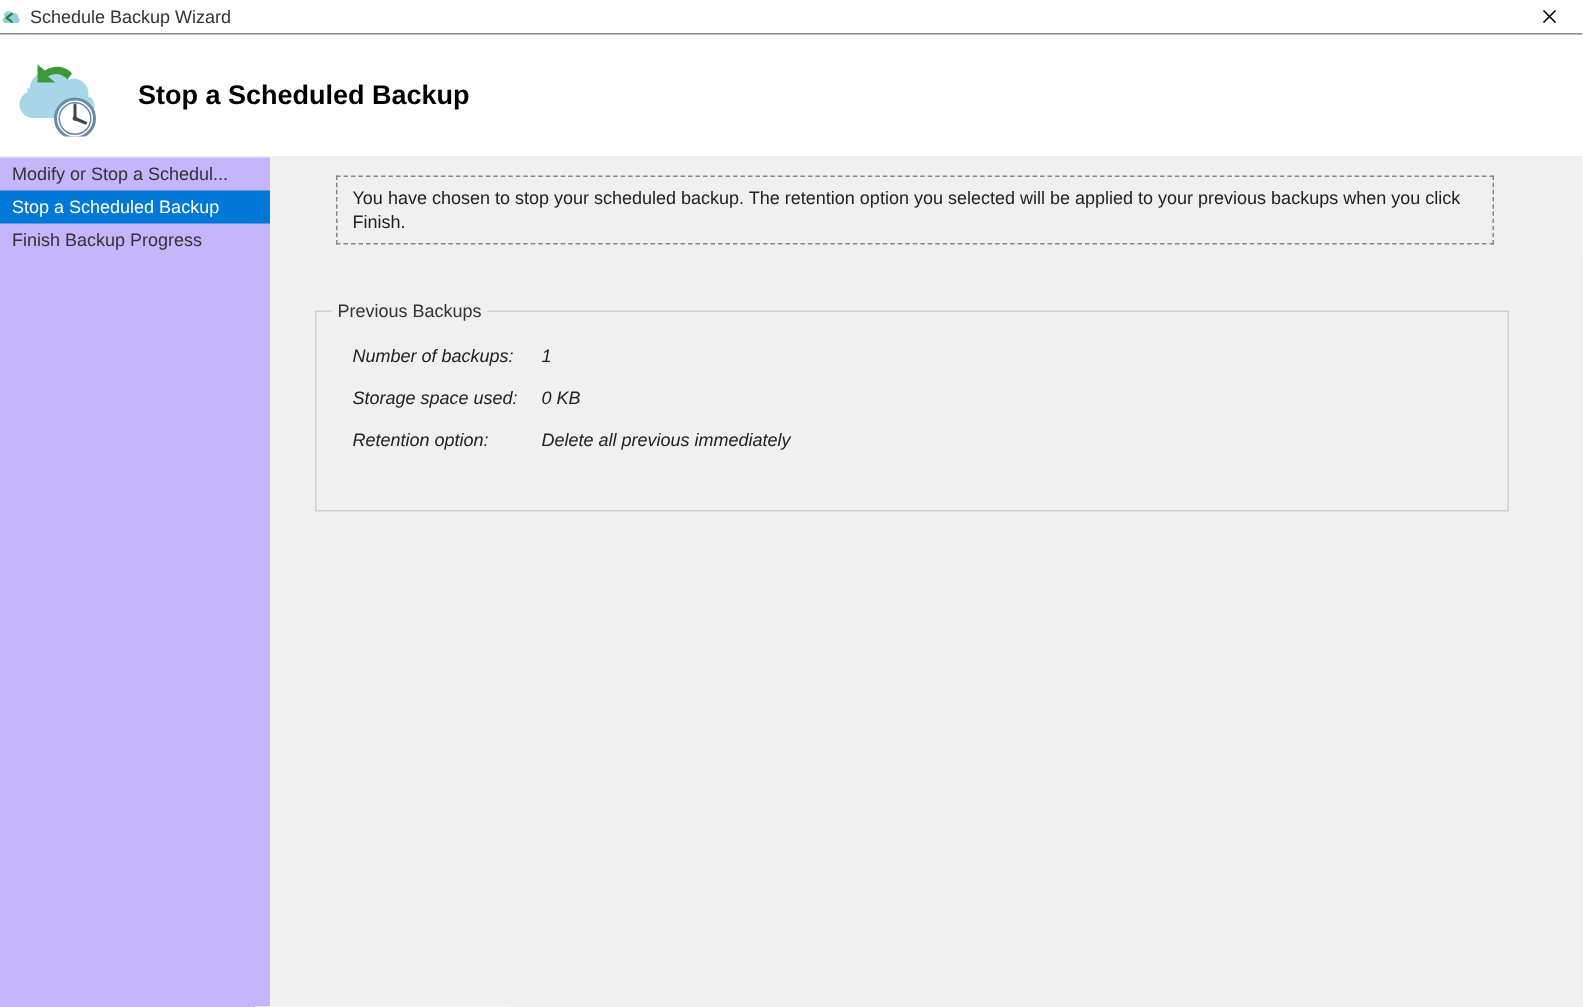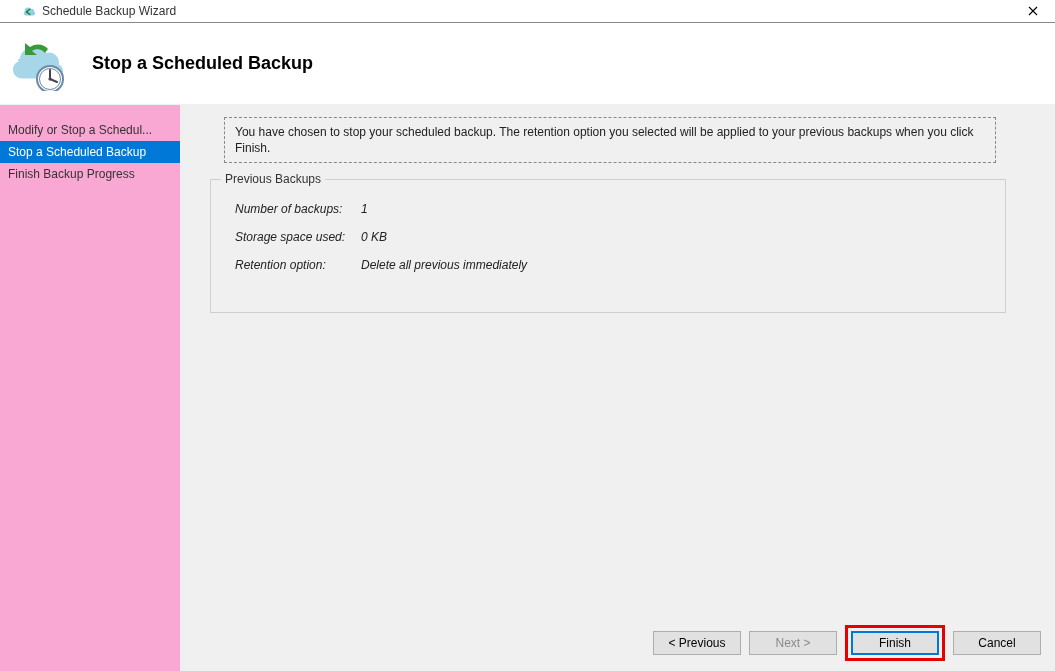--- a/index.html
+++ b/index.html
@@ -11,21 +11,21 @@
       height: 671px;
       overflow: hidden;
       display: flex;
       flex-direction: column;
     }
     .titlebar {
       height: 23px;
       border-bottom: 1px solid #888;
       display: flex;
       align-items: center;
-      padding: 0 4px 0 22px;
+      padding: 0 4px 0 0;
       background: #fff;
       position: relative;
     }
     .titlebar-icon {
       width: 14px; height: 14px;
       display: inline-flex; align-items: center; justify-content: center;
       margin-right: 6px;
     }
     .titlebar-title { color: #333; }
     .titlebar-close {
@@ -57,22 +57,22 @@
 
     .body {
       flex: 1;
       display: flex;
       background: #f0f0f0;
       border-top: 1px solid #f0f0f0;
     }
 
     .sidebar {
       width: 180px;
-      background: #f9a8d4;
-      padding-top: 14px;
+      background: #c4b5fd;
+      padding-top: 0;
     }
     .sidebar-item {
       height: 22px;
       line-height: 22px;
       padding: 0 8px;
       color: #333;
       white-space: nowrap;
       overflow: hidden;
       text-overflow: ellipsis;
       cursor: default;
@@ -82,20 +82,21 @@
       color: #fff;
     }
 
     .content {
       flex: 1;
       background: #f0f0f0;
       position: relative;
       padding: 10px 14px 0 14px;
       display: flex;
       flex-direction: column;
+      gap: 28px;
     }
 
     .intro-box {
       border: 1px dashed #888;
       padding: 6px 10px;
       color: #222;
       line-height: 1.35;
       background: #f0f0f0;
       margin: 2px 0 16px 30px;
       width: 772px;
@@ -210,22 +211,14 @@
       <div class="kv-row">
         <div class="kv-label">Storage space used:</div>
         <div class="kv-value">0 KB</div>
       </div>
       <div class="kv-row">
         <div class="kv-label">Retention option:</div>
         <div class="kv-value">Delete all previous immediately</div>
       </div>
     </div>
 
-    <div class="button-row">
-      <button class="btn">&lt; Previous</button>
-      <button class="btn" disabled="">Next &gt;</button>
-      <span class="highlight-box">
-        <button class="btn default-btn">Finish</button>
-      </span>
-      <button class="btn">Cancel</button>
-    </div>
   </div>
 </div>
 
 </body></html>

